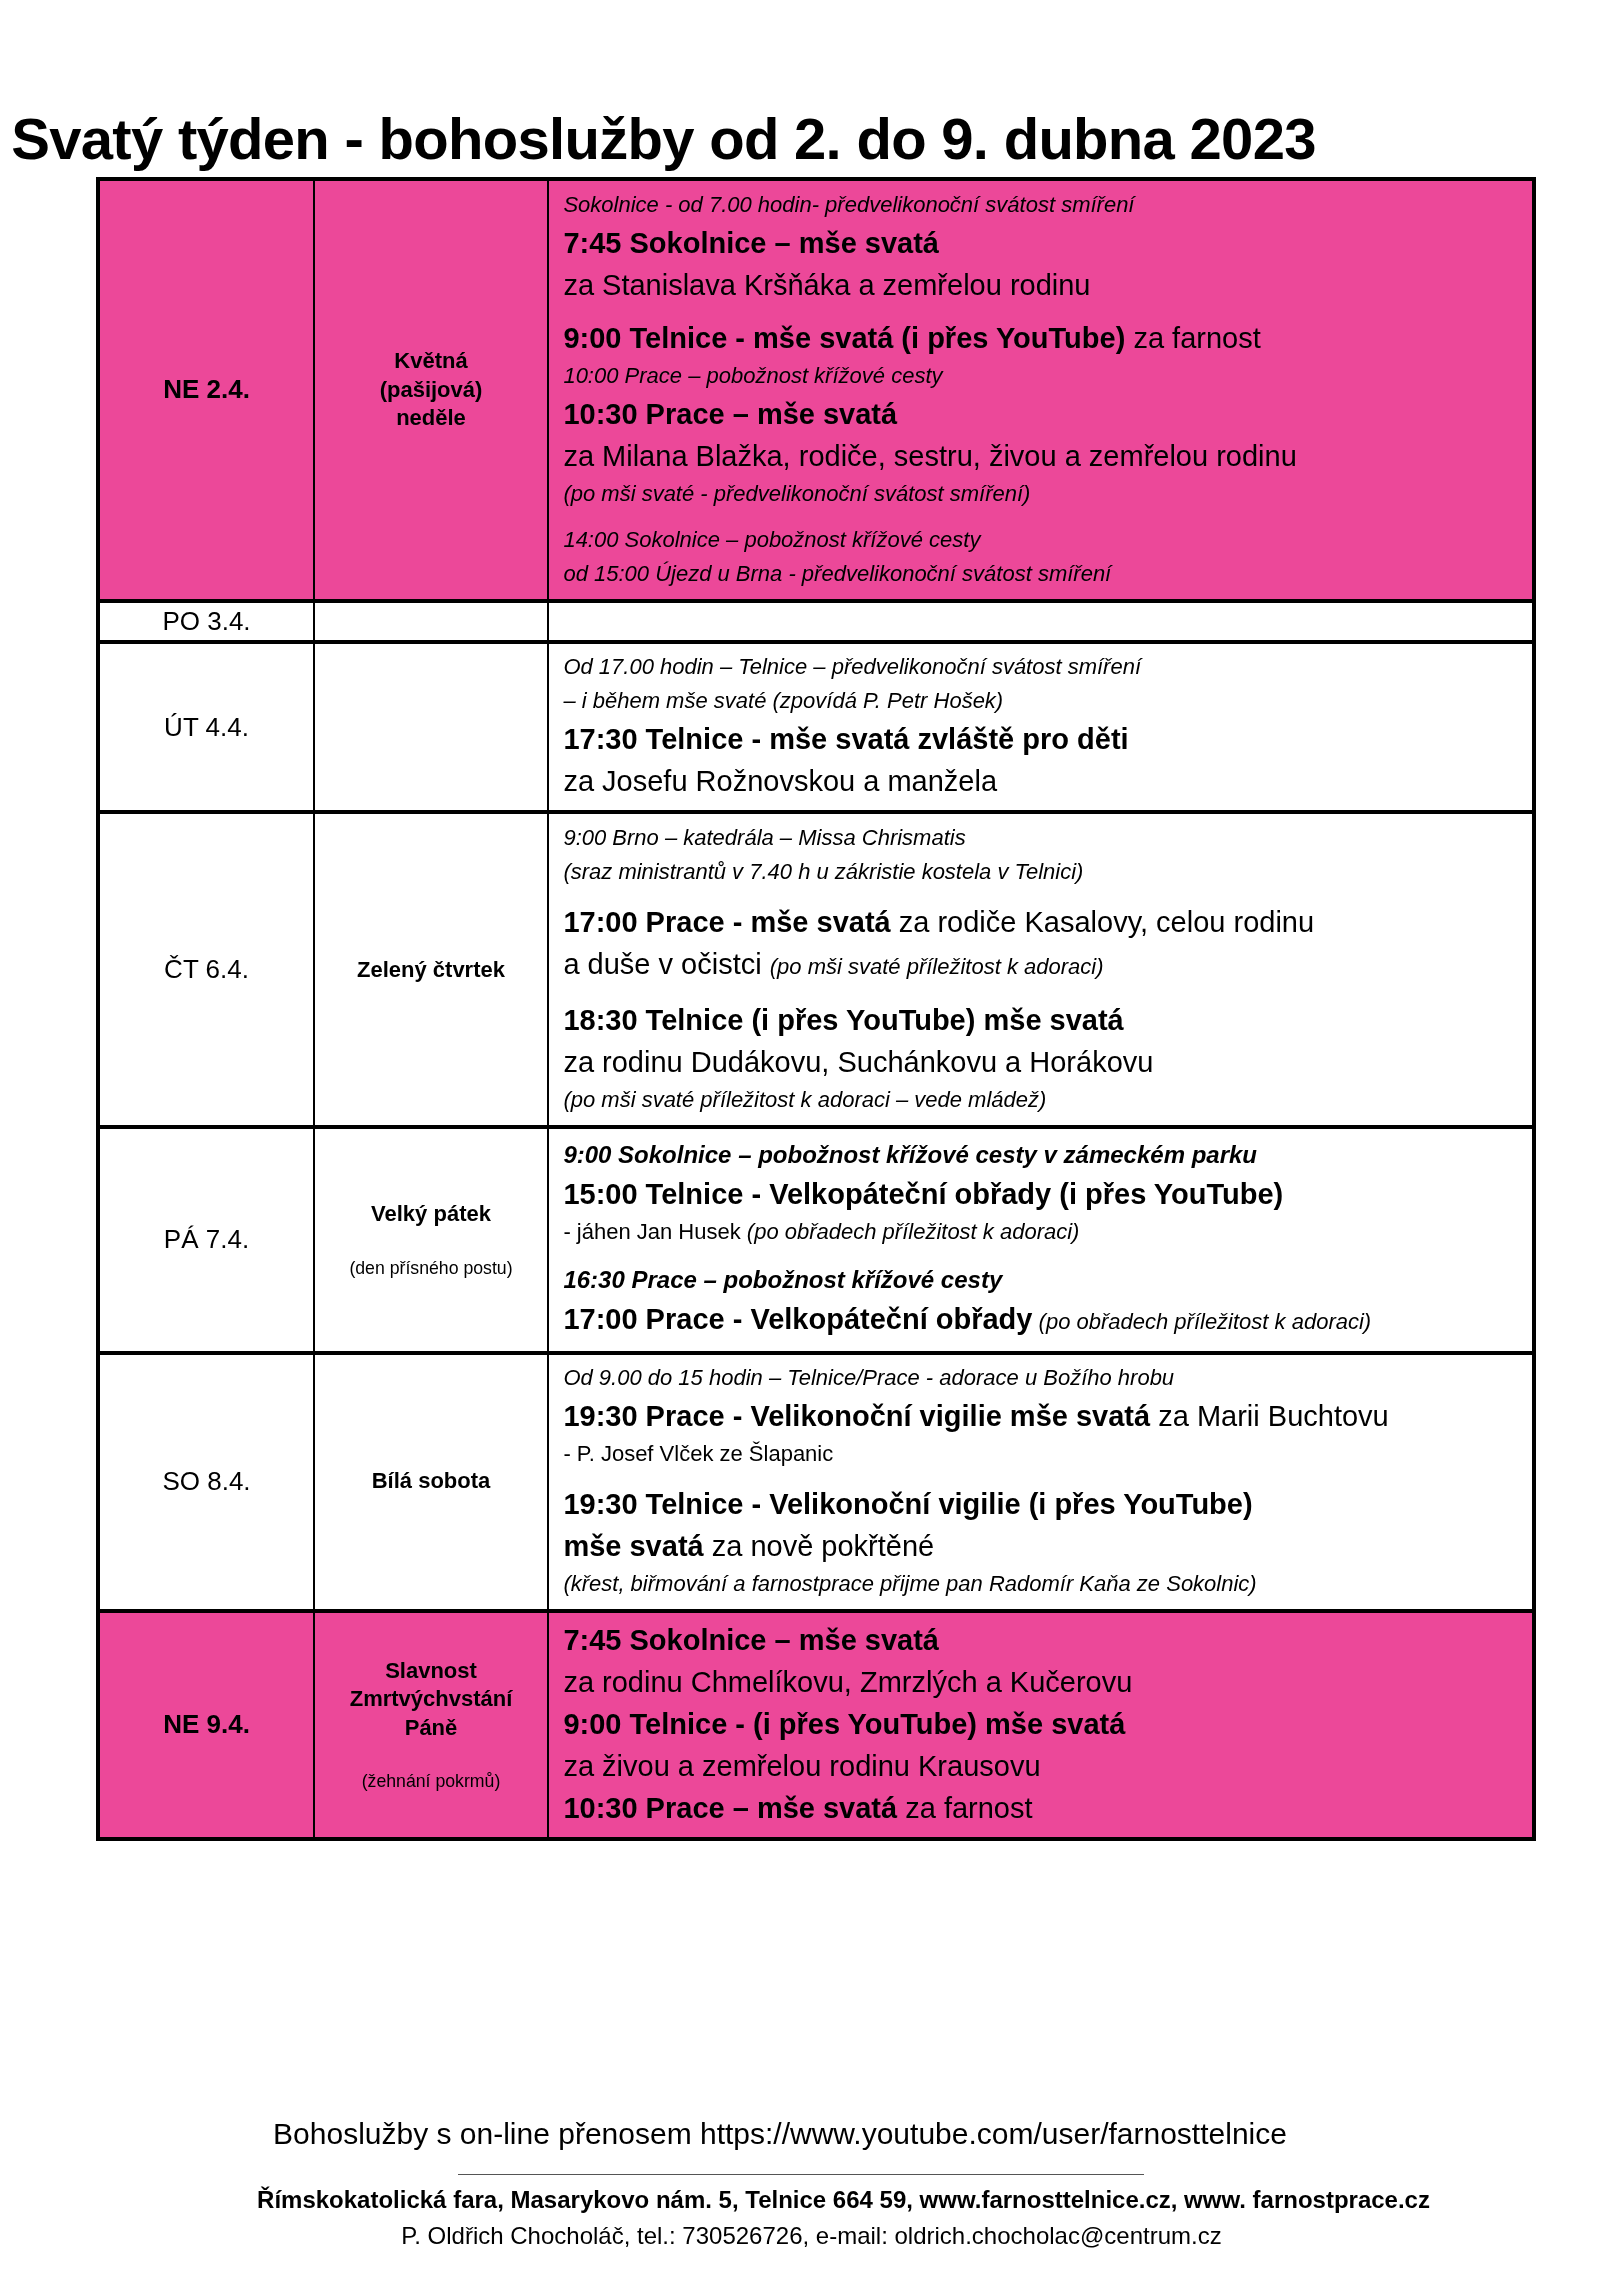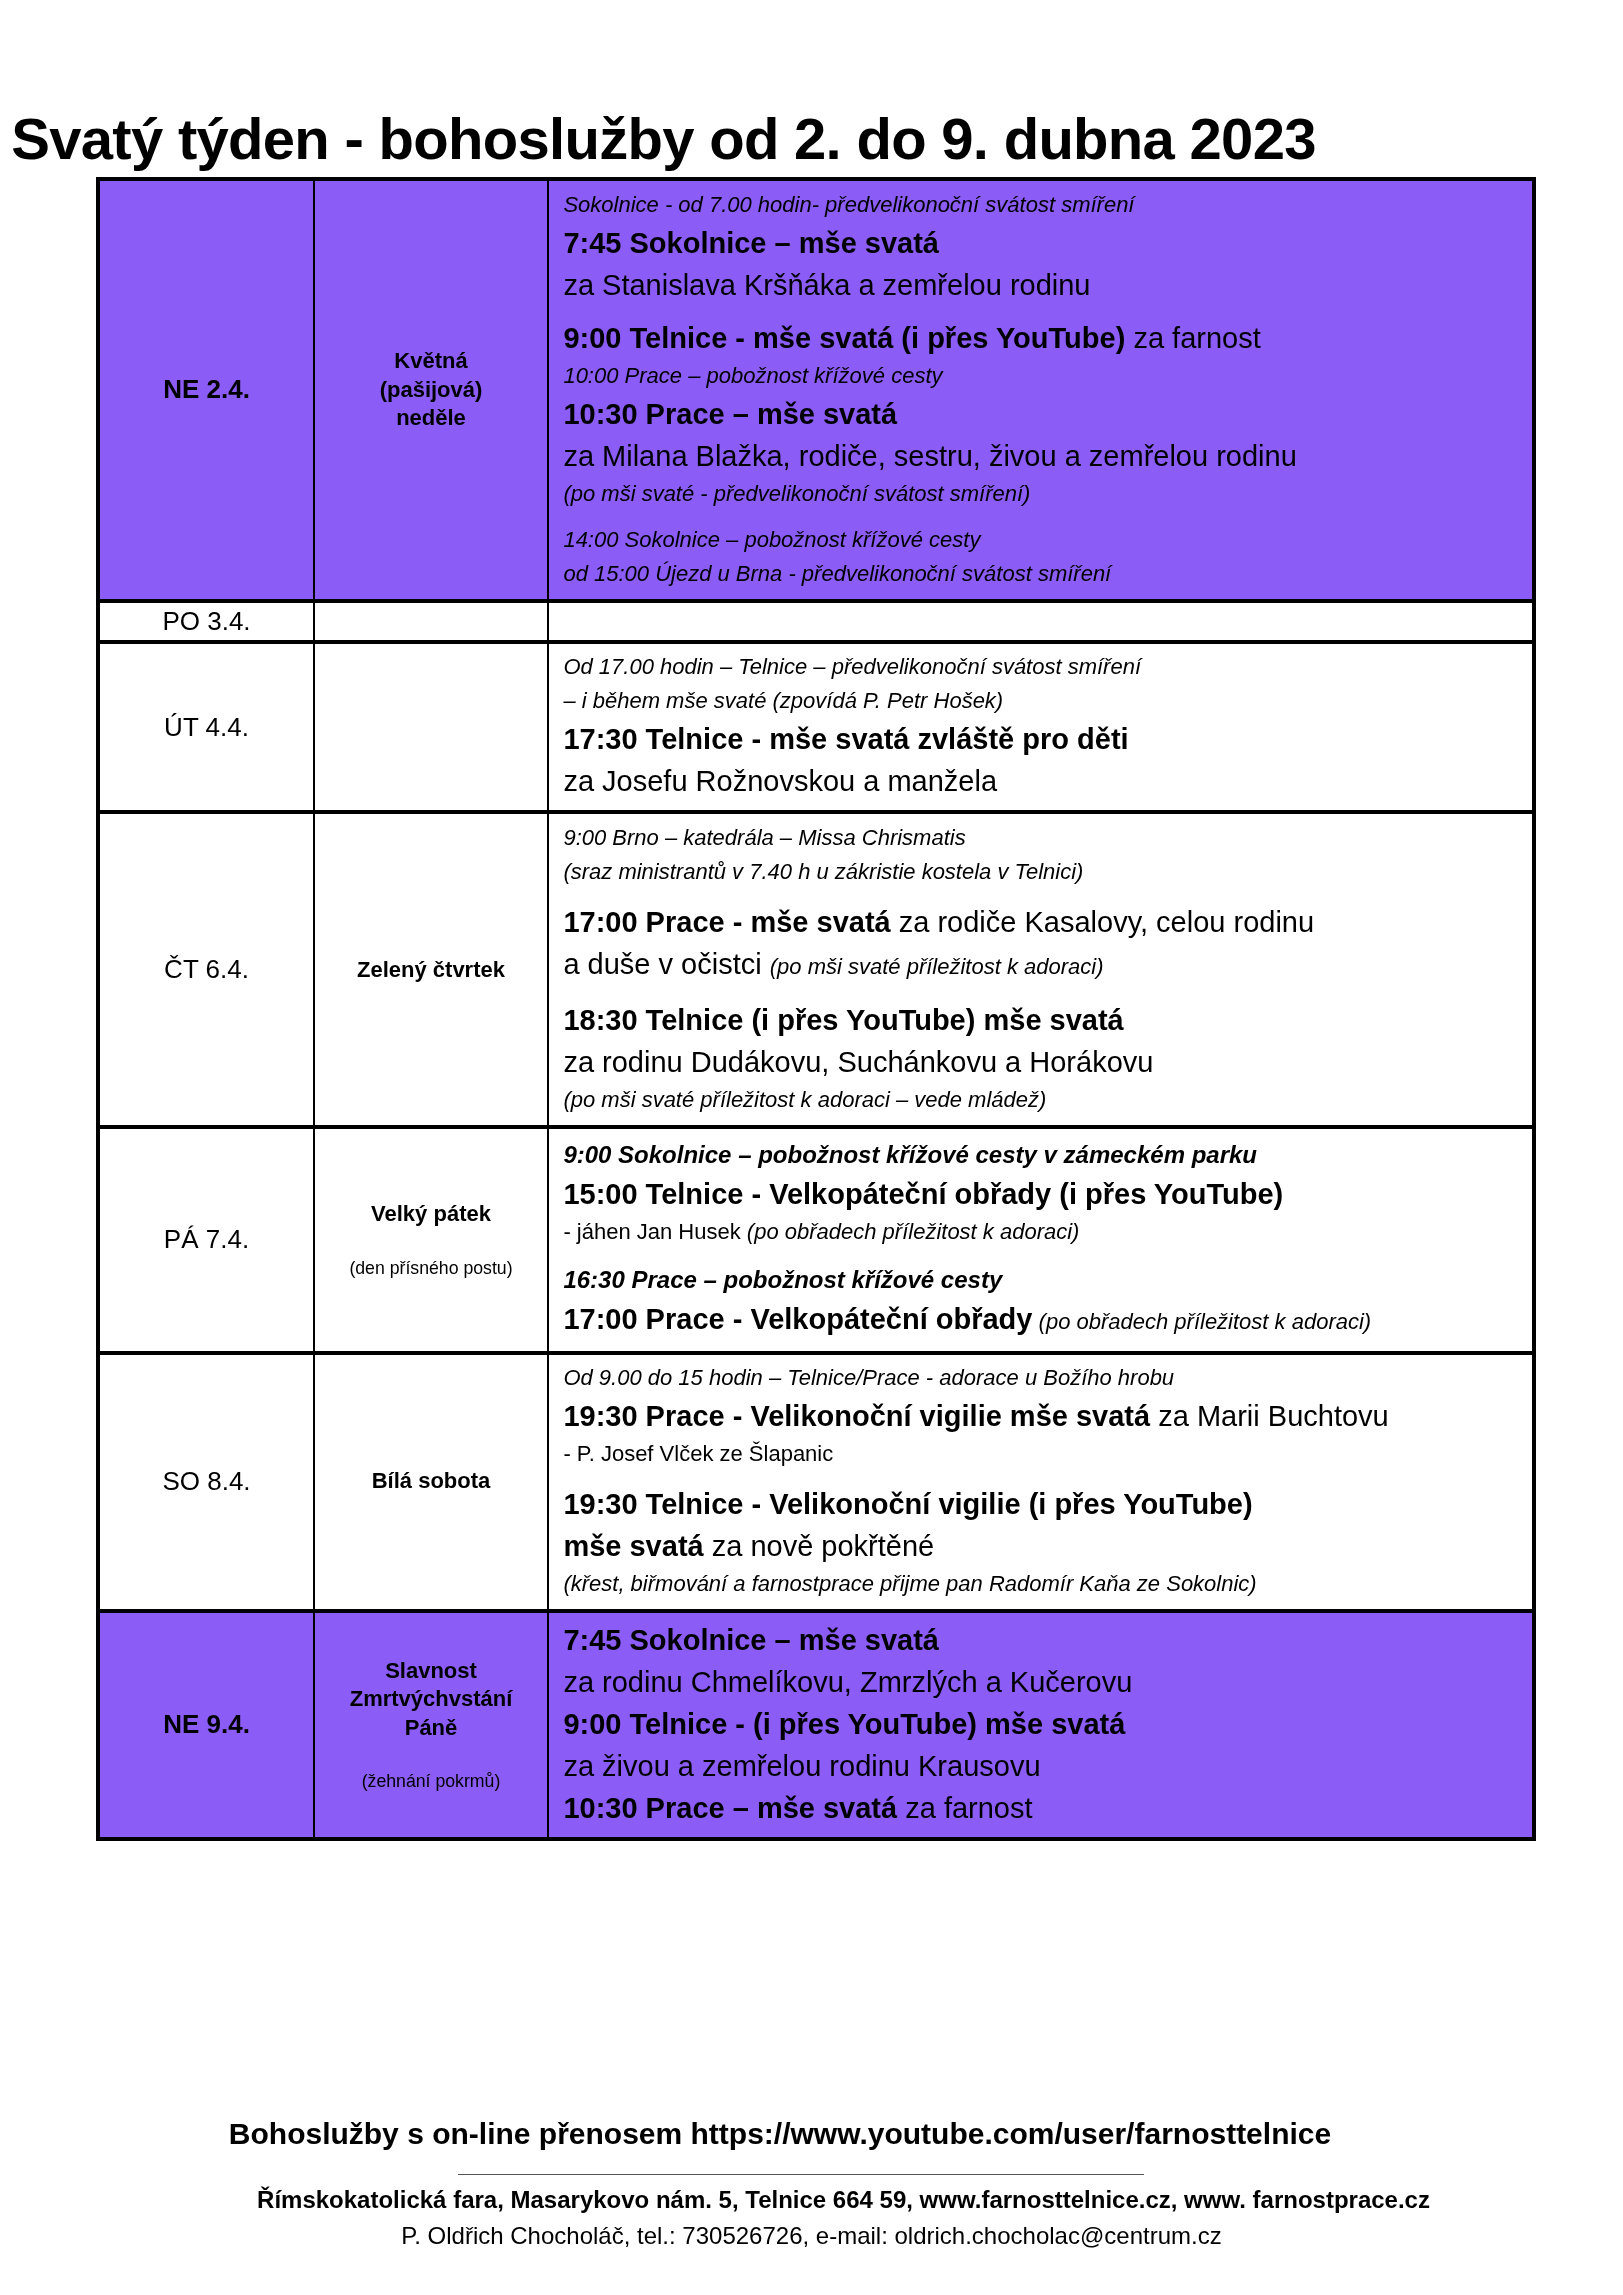--- a/index.html
+++ b/index.html
@@ -19,32 +19,32 @@
   table.sched td {
     border-left: 2px solid #000; border-right: 2px solid #000;
     border-top: 4.6px solid #000; border-bottom: 4.6px solid #000;
     vertical-align: middle; padding: 0;
   }
   td.day { width: 213px; text-align: center; font-size: 26px; font-family: "Liberation Sans Narrow", "Liberation Sans", sans-serif; }
   td.day.bold { font-weight: bold; }
   td.feast { width: 232px; text-align: center; font-size: 22px; font-weight: bold; line-height: 1.3; }
   td.feast .sub { font-weight: normal; font-size: 17.7px; display: block; margin-top: 27.5px; }
   td.content { padding: 6.5px 11.8px 7.9px 14.4px !important; }
-  tr.shade td { background: #8b5cf6; }
+  tr.shade td { background: #ec4899; }
   .ln { display: block; white-space: nowrap; }
   .sm { font-size: 22px; font-style: italic; line-height: 34px; }
   .big { font-size: 29px; line-height: 42px; }
   .b { font-weight: bold; }
   .smi { font-size: 22px; font-style: italic; }
   .gap { margin-top: 11.8px; }
   .bi { font-weight: bold; font-style: italic; font-size: 24px; line-height: 37px; }
   .plain-sm { font-size: 22px; line-height: 34px; }
   .footer1 {
     position: absolute; left: 0; top: 2117px; width: 1560px; text-align: center;
-    font-size: 30px; font-weight: bold;
+    font-size: 30px; font-weight: normal;
   }
   .divider {
     position: absolute; left: 458px; top: 2174px; width: 686px; height: 1.3px; background: #555;
   }
   .footer2 {
     position: absolute; left: 0; top: 2186px; width: 1623px; text-align: center;
     font-size: 24px; font-weight: bold; padding-left: 32px;
   }
   .footer3 {
     position: absolute; left: 0; top: 2222px; width: 1623px; text-align: center;

